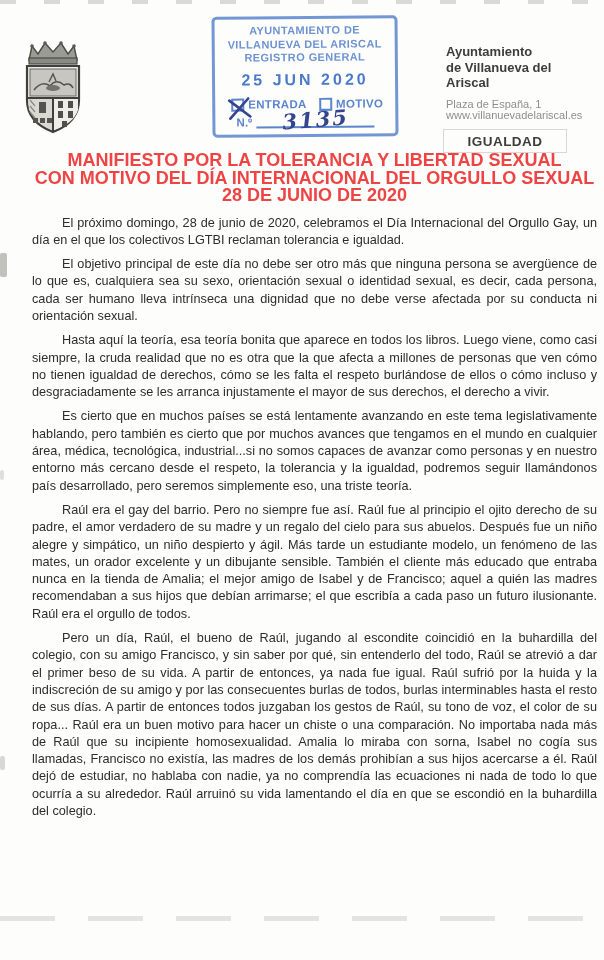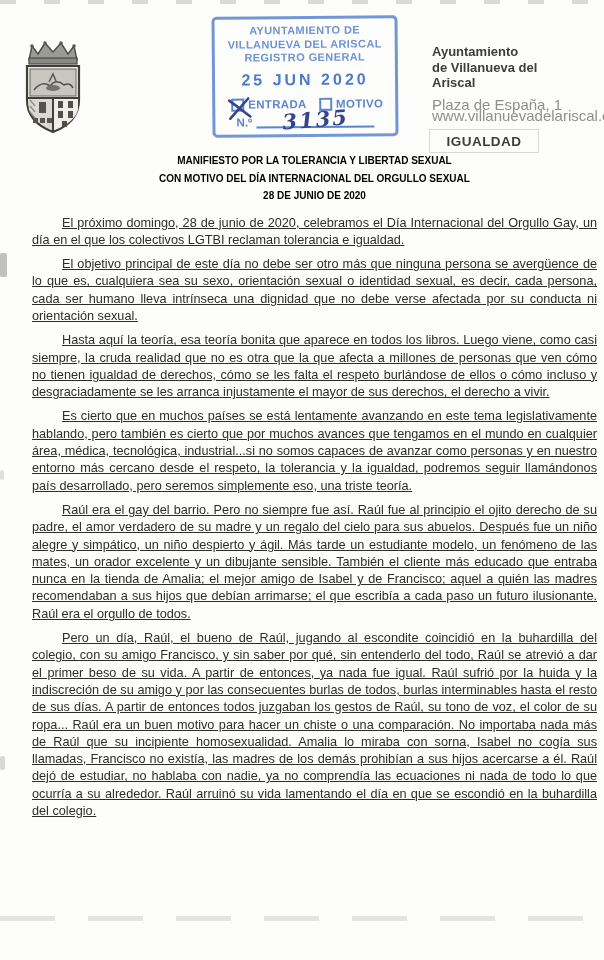--- a/index.html
+++ b/index.html
@@ -47,33 +47,33 @@
   .chk{position:relative;display:inline-block;width:13px;height:13px;border:2px solid var(--stamp-ink);margin-right:4px;}
   .chk .xmark{position:absolute;left:-7px;top:-4px;width:27px;height:24px;overflow:visible;}
   .stamp-num{margin-top:3px;display:flex;align-items:flex-end;justify-content:center;font-size:11.5px;font-weight:700;}
   .numline{position:relative;display:inline-block;width:118px;height:14px;margin-left:4px;border-bottom:2px solid var(--stamp-ink);}
   .handwritten{
     position:absolute;left:26px;bottom:-6px;
     font-family:"DejaVu Serif",serif;font-style:italic;font-size:21px;font-weight:600;
     letter-spacing:2px;color:var(--pen-ink);transform:rotate(-4deg);white-space:nowrap;
   }
   
-  .org-block{position:absolute;left:432px;top:44px;width:150px;}
+  .org-block{position:absolute;left:446px;top:44px;width:150px;}
   .org-name{font-size:13px;font-weight:700;color:#3d3d3d;line-height:15.5px;}
-  .org-addr{margin-top:8px;font-size:15px;color:#8f8f8f;line-height:11.5px;}
+  .org-addr{margin-top:8px;font-size:11px;color:#8f8f8f;line-height:11.5px;}
   .igualdad-box{
-    margin-top:7px;margin-left:-3px;width:110px;
+    margin-top:7px;margin-left:-3px;width:124px;
     border:1.5px solid #d8d8d5;
     text-align:center;padding:4px 0 3px;
     font-size:13.5px;font-weight:700;letter-spacing:.5px;color:#3d3d3d;
   }
   
   .doc{position:absolute;left:32px;top:152px;width:565px;}
-  .doc-title{font-size:10px;font-weight:700;line-height:17.5px;text-align:center;color:#000000;margin-bottom:10px;}
-  .doc-body{font-size:12.7px;line-height:17.3px;text-align:justify;color:var(--body-text);text-decoration:underline;}
+  .doc-title{font-size:18px;font-weight:700;line-height:17.5px;text-align:center;color:#ef4444;margin-bottom:10px;}
+  .doc-body{font-size:12.7px;line-height:17.3px;text-align:justify;color:var(--body-text);}
   .doc-body p{margin:0 0 7px;text-indent:30px;}
 </style>
 </head>
 <body>
 
 <div class="page">
 
   <div class="artifact artifact-top"></div>
   <div class="artifact artifact-bottom"></div>
   <div class="artifact smudge-a"></div>

